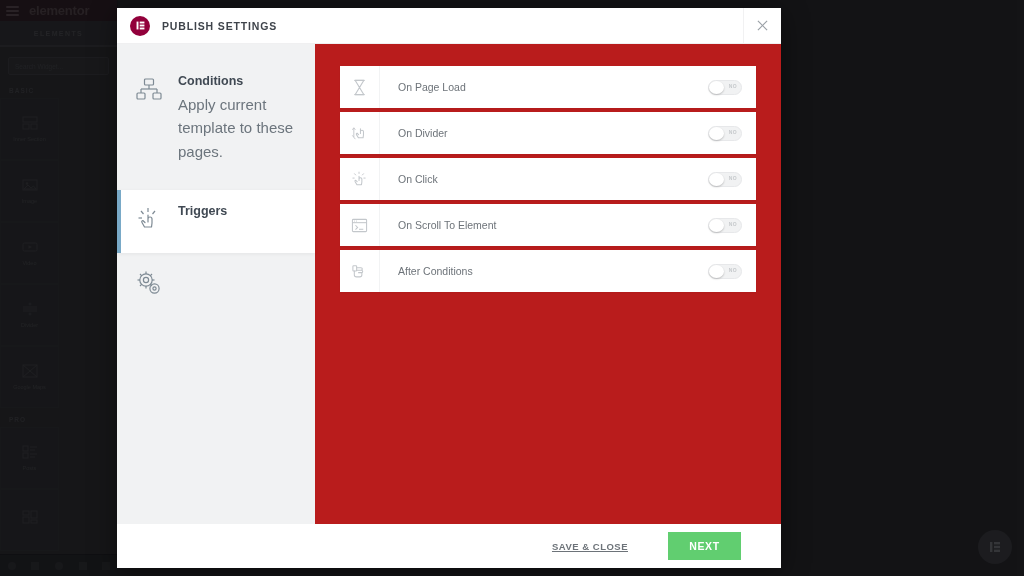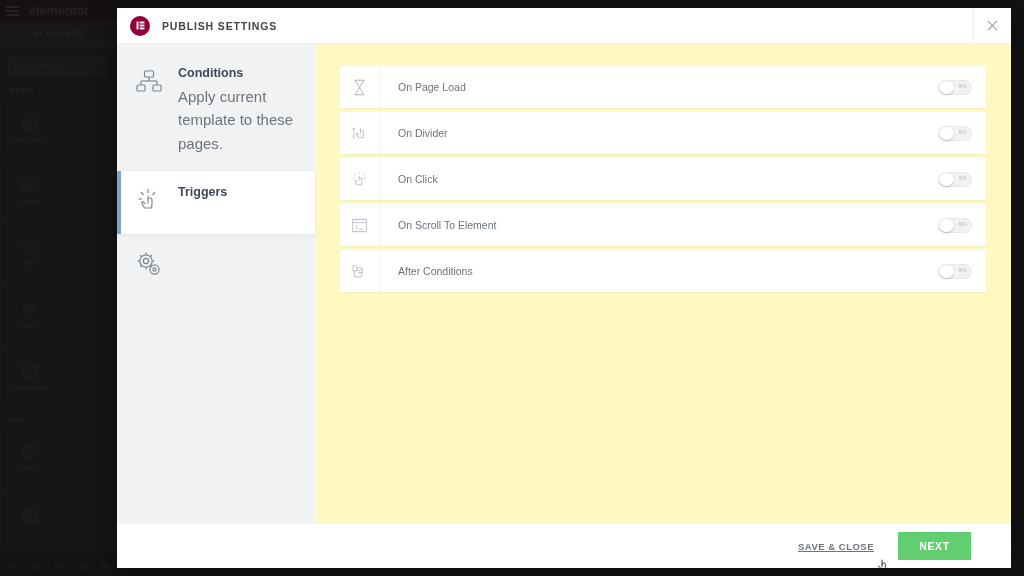--- a/index.html
+++ b/index.html
@@ -82,21 +82,21 @@
   
   #dimmer {
     position: absolute; inset: 0;
     background: rgba(10,10,12,0.62);
   }
 
   
   #modal {
     position: absolute;
     left: 117px; top: 8px;
-    width: 894px; height: 560px;
+    width: 664px; height: 560px;
     background: #ffffff;
     box-shadow: 0 4px 26px rgba(0,0,0,.45);
     display: flex; flex-direction: column;
     overflow: hidden;
   }
   .modal-head {
     height: 36px; flex: 0 0 36px;
     background: #ffffff;
     border-bottom: 1px solid #f0f0f1;
     display: flex; align-items: center;
@@ -120,48 +120,49 @@
     border-left: 1px solid #f1f1f2;
     cursor: pointer;
   }
 
   .modal-body { flex: 1 1 auto; display: flex; min-height: 0; background: #fff; }
 
   
   .modal-nav {
     width: 198px; flex: 0 0 198px;
     background: #f1f2f3;
-    padding-top: 8px;
+    padding-top: 16px;
   }
   .nav-item {
     display: flex; gap: 14px;
     padding: 14px 16px 16px 15px;
     cursor: pointer;
     border-left: 4px solid transparent;
     position: relative;
   }
   .nav-item.active {
     background: #ffffff;
     border-left-color: #79a9c7;
     box-shadow: 0 1px 4px rgba(0,0,0,.06);
+    margin-top: 11px;
   }
   .nav-ico { flex: 0 0 28px; padding-top: 3px; }
   .nav-txt { min-width: 0; }
   .nav-title {
     font-size: 12.5px; font-weight: bold; color: #404953;
     margin-bottom: 4px; line-height: 1.2;
   }
   .nav-desc {
     font-size: 15px; color: #6c757d; line-height: 1.55;
   }
 
   
   .modal-main {
     flex: 1 1 auto;
-    background: #fef9c3;
+    background: #b91c1c;
     padding: 22px 25px;
     overflow: hidden;
   }
   .trig-row {
     background: #ffffff;
     height: 42px;
     margin-bottom: 4px;
     display: flex; align-items: center;
     box-shadow: 0 1px 2px rgba(0,0,0,.045);
   }
@@ -196,21 +197,21 @@
     font-size: 5px; color: #c6c9cc; letter-spacing: .4px;
     font-weight: bold;
   }
 
   
   .modal-foot {
     flex: 0 0 44px; height: 44px;
     background: #ffffff;
     display: flex; align-items: center; justify-content: flex-end;
     padding-right: 4px;
-    gap: 0;
+    gap: 16px;
     padding-left: 40px;
   }
   .save-close {
     font-size: 9.5px; color: #6d7379;
     letter-spacing: .5px; text-decoration: underline;
     margin-right: 24px; cursor: pointer; font-weight: bold;
   }
   .next-btn {
     width: 73px; height: 28px;
     background: #61ce70;

